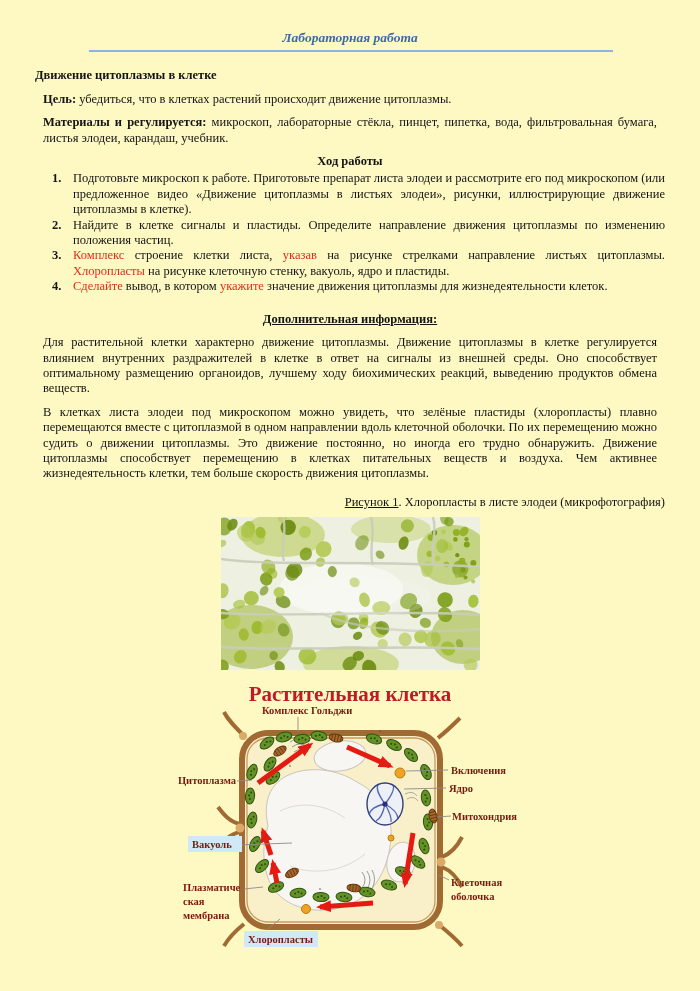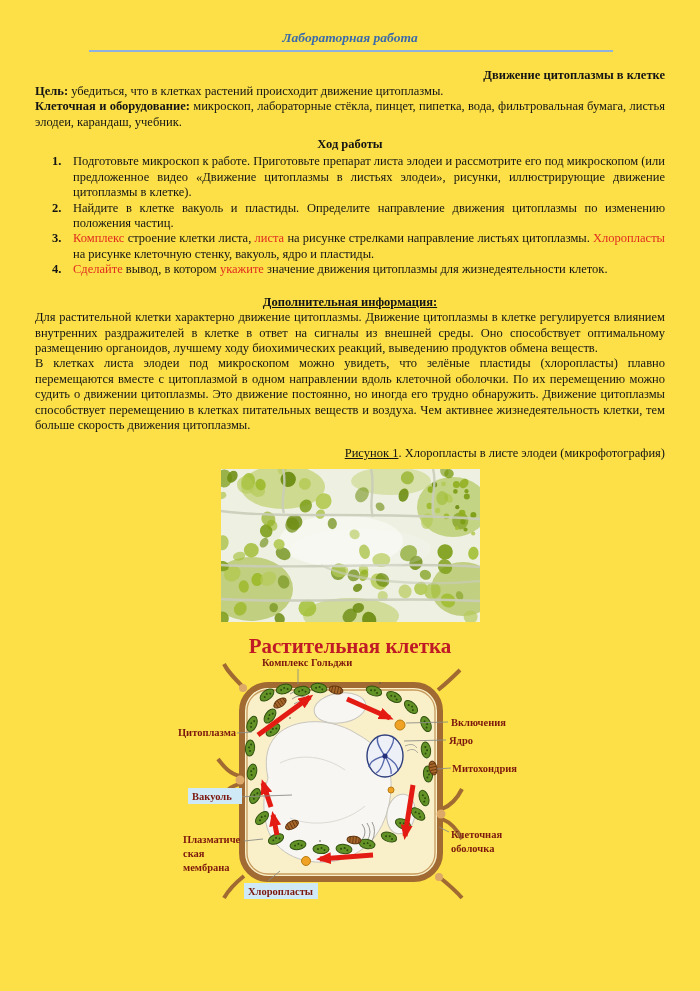--- a/index.html
+++ b/index.html
@@ -1,22 +1,22 @@
 <!DOCTYPE html>
 <html><head>
 <meta charset="utf-8">
 <style>
   html,body{margin:0;padding:0;background:#ffffff;}
-  .page{position:relative;width:700px;height:991px;background:#fde047;overflow:hidden;
+  .page{position:relative;width:700px;height:991px;background:#fef9c3;overflow:hidden;
         font-family:"Liberation Serif",serif;color:#141414;font-size:12.5px;line-height:15.4px;}
   .hdr{margin-top:30px;text-align:center;font-style:italic;font-weight:bold;color:#3a6aab;font-size:13.5px;}
   .hdr-rule{margin:5px 0 0 89px;width:524px;border-top:2px solid #8fb3de;height:0;}
   .content{margin:15px 35px 0 35px;}
-  .doc-title{text-align:right;font-weight:bold;margin-top:16px;}
-  p{margin:0;text-align:justify;}
+  .doc-title{text-align:left;font-weight:bold;margin-top:16px;}
+  p{margin:8px;text-align:justify;}
   .sec-title{text-align:center;font-weight:bold;margin-top:7px;margin-bottom:2px;}
   .steps{margin-top:0;}
   .step{display:flex;}
   .step .num{flex:none;width:21px;margin-left:17px;font-weight:bold;}
   .step .txt{flex:1;text-align:justify;}
   .red{color:#e02d1f;}
   .addinfo-h{font-weight:bold;text-decoration:underline;margin-top:17px;text-align:center;}
   .cap{margin-top:13px;text-align:right;}
   .cap .lnk{text-decoration:underline;}
   .fig1{display:block;margin:7px auto 0 auto;}
@@ -32,36 +32,36 @@
 
   <div class="hdr">Лабораторная работа</div>
   <div class="hdr-rule"></div>
 
   <div class="content">
 
     <div class="doc-title">Движение цитоплазмы в клетке</div>
 
     <p><b>Цель:</b><span> убедиться, что в клетках растений происходит движение цитоплазмы.</span></p>
 
-    <p><b>Клеточная и оборудование:</b><span> микроскоп, лабораторные стёкла, пинцет, пипетка, вода, фильтровальная бумага, листья элодеи, карандаш, учебник.</span></p>
+    <p><b>Материалы и регулируется:</b><span> микроскоп, лабораторные стёкла, пинцет, пипетка, вода, фильтровальная бумага, листья элодеи, карандаш, учебник.</span></p>
 
     <div class="sec-title">Ход работы</div>
 
     <div class="steps">
       <div class="step">
         <span class="num">1.</span>
         <span class="txt">Подготовьте микроскоп к работе. Приготовьте препарат листа элодеи и рассмотрите его под микроскопом (или предложенное видео «Движение цитоплазмы в листьях элодеи», рисунки, иллюстрирующие движение цитоплазмы в клетке).</span>
       </div>
       <div class="step">
         <span class="num">2.</span>
-        <span class="txt">Найдите в клетке вакуоль и пластиды. Определите направление движения цитоплазмы по изменению положения частиц.</span>
+        <span class="txt">Найдите в клетке сигналы и пластиды. Определите направление движения цитоплазмы по изменению положения частиц.</span>
       </div>
       <div class="step">
         <span class="num">3.</span>
-        <span class="txt"><span class="red">Комплекс</span><span> строение клетки листа, </span><span class="red">листа</span><span> на рисунке стрелками направление листьях цитоплазмы. </span><span class="red">Хлоропласты</span><span> на рисунке клеточную стенку, вакуоль, ядро и пластиды.</span></span>
+        <span class="txt"><span class="red">Комплекс</span><span> строение клетки листа, </span><span class="red">указав</span><span> на рисунке стрелками направление листьях цитоплазмы. </span><span class="red">Хлоропласты</span><span> на рисунке клеточную стенку, вакуоль, ядро и пластиды.</span></span>
       </div>
       <div class="step">
         <span class="num">4.</span>
         <span class="txt"><span class="red">Сделайте</span><span> вывод, в котором </span><span class="red">укажите</span><span> значение движения цитоплазмы для жизнедеятельности клеток.</span></span>
       </div>
     </div>
 
     <div class="addinfo-h">Дополнительная информация:</div>
     <p>Для растительной клетки характерно движение цитоплазмы. Движение цитоплазмы в клетке регулируется влиянием внутренних раздражителей в клетке в ответ на сигналы из внешней среды. Оно способствует оптимальному размещению органоидов, лучшему ходу биохимических реакций, выведению продуктов обмена веществ.</p>
     <p>В клетках листа элодеи под микроскопом можно увидеть, что зелёные пластиды (хлоропласты) плавно перемещаются вместе с цитоплазмой в одном направлении вдоль клеточной оболочки. По их перемещению можно судить о движении цитоплазмы. Это движение постоянно, но иногда его трудно обнаружить. Движение цитоплазмы способствует перемещению в клетках питательных веществ и воздуха. Чем активнее жизнедеятельность клетки, тем больше скорость движения цитоплазмы.</p>

